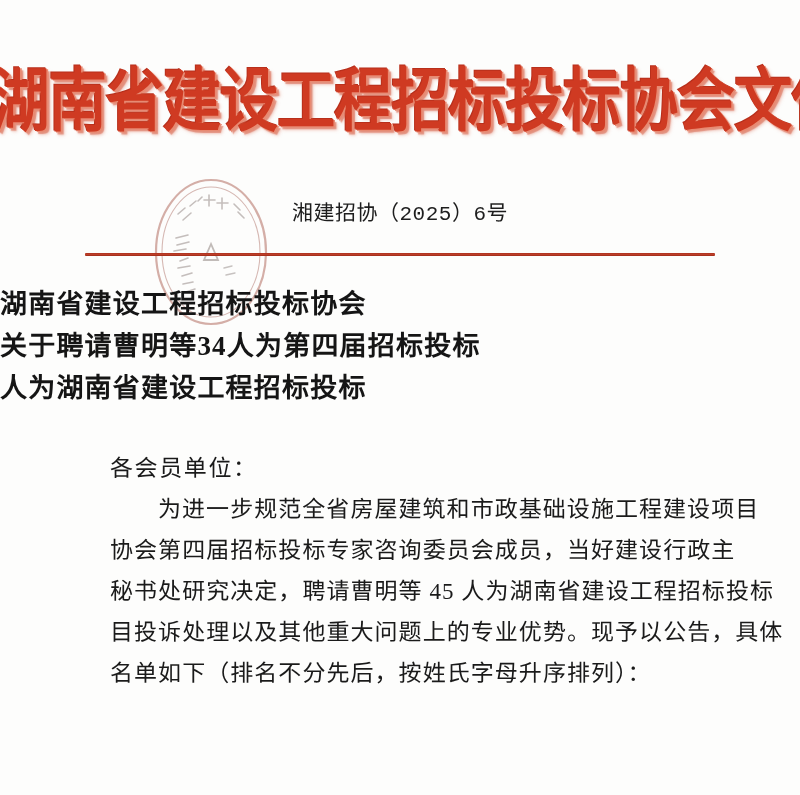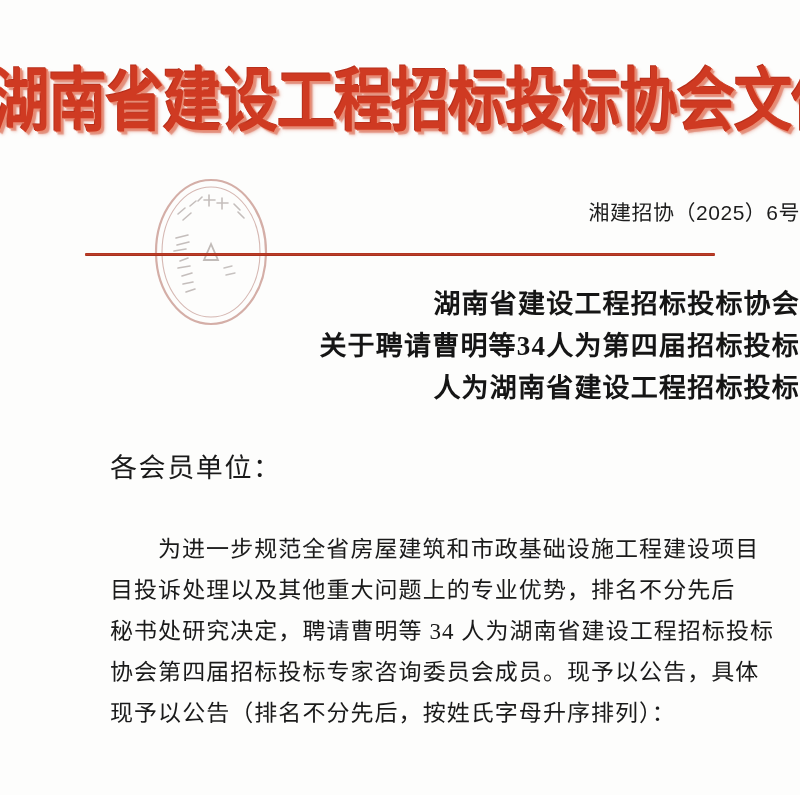--- a/index.html
+++ b/index.html
@@ -46,25 +46,25 @@
       -1px -0.5px 0 #b8301c,
       4px 4px 3px rgba(221, 120, 96, 0.35);
   }
 
   
   .doc-number {
     position: absolute;
     top: 196px;
     left: 0;
     width: 800px;
-    text-align: right;
+    text-align: center;
     font-size: 21px;
     letter-spacing: 0.5px;
     color: #1d1d1d;
-    font-family: Liberation Sans, sans-serif;
+    font-family: Liberation Mono, monospace;
     white-space: nowrap;
   }
 
   
   .seal {
     position: absolute;
     left: 152px;
     top: 176px;
     width: 118px;
     height: 152px;
@@ -83,21 +83,21 @@
     background: linear-gradient(to bottom, #a8301d 0%, #c0402a 45%, #9c2a18 100%);
     border-radius: 1px;
   }
 
   
   .title-block {
     position: absolute;
     top: 283px;
     left: 0;
     width: 800px;
-    text-align: right;
+    text-align: left;
     color: #151515;
   }
 
   .title-line {
     font-family: "Liberation Serif", "DejaVu Serif", serif;
     font-size: 27px;
     font-weight: 700;
     line-height: 42px;
     letter-spacing: 1.2px;
     white-space: nowrap;
@@ -106,36 +106,36 @@
 
   
   .body-block {
     position: absolute;
     top: 448px;
     left: 110px;
     width: 600px;
   }
 
   .salutation {
-    font-size: 27px;
+    font-size: 23px;
     line-height: 41px;
     letter-spacing: 1.6px;
     color: #1a1a1a;
     white-space: nowrap;
   }
 
   .body-line {
     font-size: 23px;
     line-height: 41px;
     letter-spacing: 1.05px;
     color: #1a1a1a;
     white-space: nowrap;
   }
 
-  .body-line.indent { text-indent: 48px; margin-top: 40px; }
+  .body-line.indent { text-indent: 48px; }
 </style>
 </head>
 <body>
 
 <div class="page">
 
   <div class="masthead">
     <span class="masthead-title">湖南省建设工程招标投标协会文件</span>
   </div>
 
@@ -183,19 +183,19 @@
 
   <div class="title-block">
     <div class="title-line">湖南省建设工程招标投标协会</div>
     <div class="title-line">关于聘请曹明等34人为第四届招标投标</div>
     <div class="title-line">人为湖南省建设工程招标投标</div>
   </div>
 
   <div class="body-block">
     <div class="salutation">各会员单位：</div>
     <div class="body-line indent">为进一步规范全省房屋建筑和市政基础设施工程建设项目</div>
-    <div class="body-line">目投诉处理以及其他重大问题上的专业优势，排名不分先后</div>
-    <div class="body-line">秘书处研究决定，聘请曹明等 34 人为湖南省建设工程招标投标</div>
-    <div class="body-line">协会第四届招标投标专家咨询委员会成员。现予以公告，具体</div>
-    <div class="body-line">现予以公告（排名不分先后，按姓氏字母升序排列）：</div>
+    <div class="body-line">协会第四届招标投标专家咨询委员会成员，当好建设行政主</div>
+    <div class="body-line">秘书处研究决定，聘请曹明等 45 人为湖南省建设工程招标投标</div>
+    <div class="body-line">目投诉处理以及其他重大问题上的专业优势。现予以公告，具体</div>
+    <div class="body-line">名单如下（排名不分先后，按姓氏字母升序排列）：</div>
   </div>
 
 </div>
 
 </body></html>

